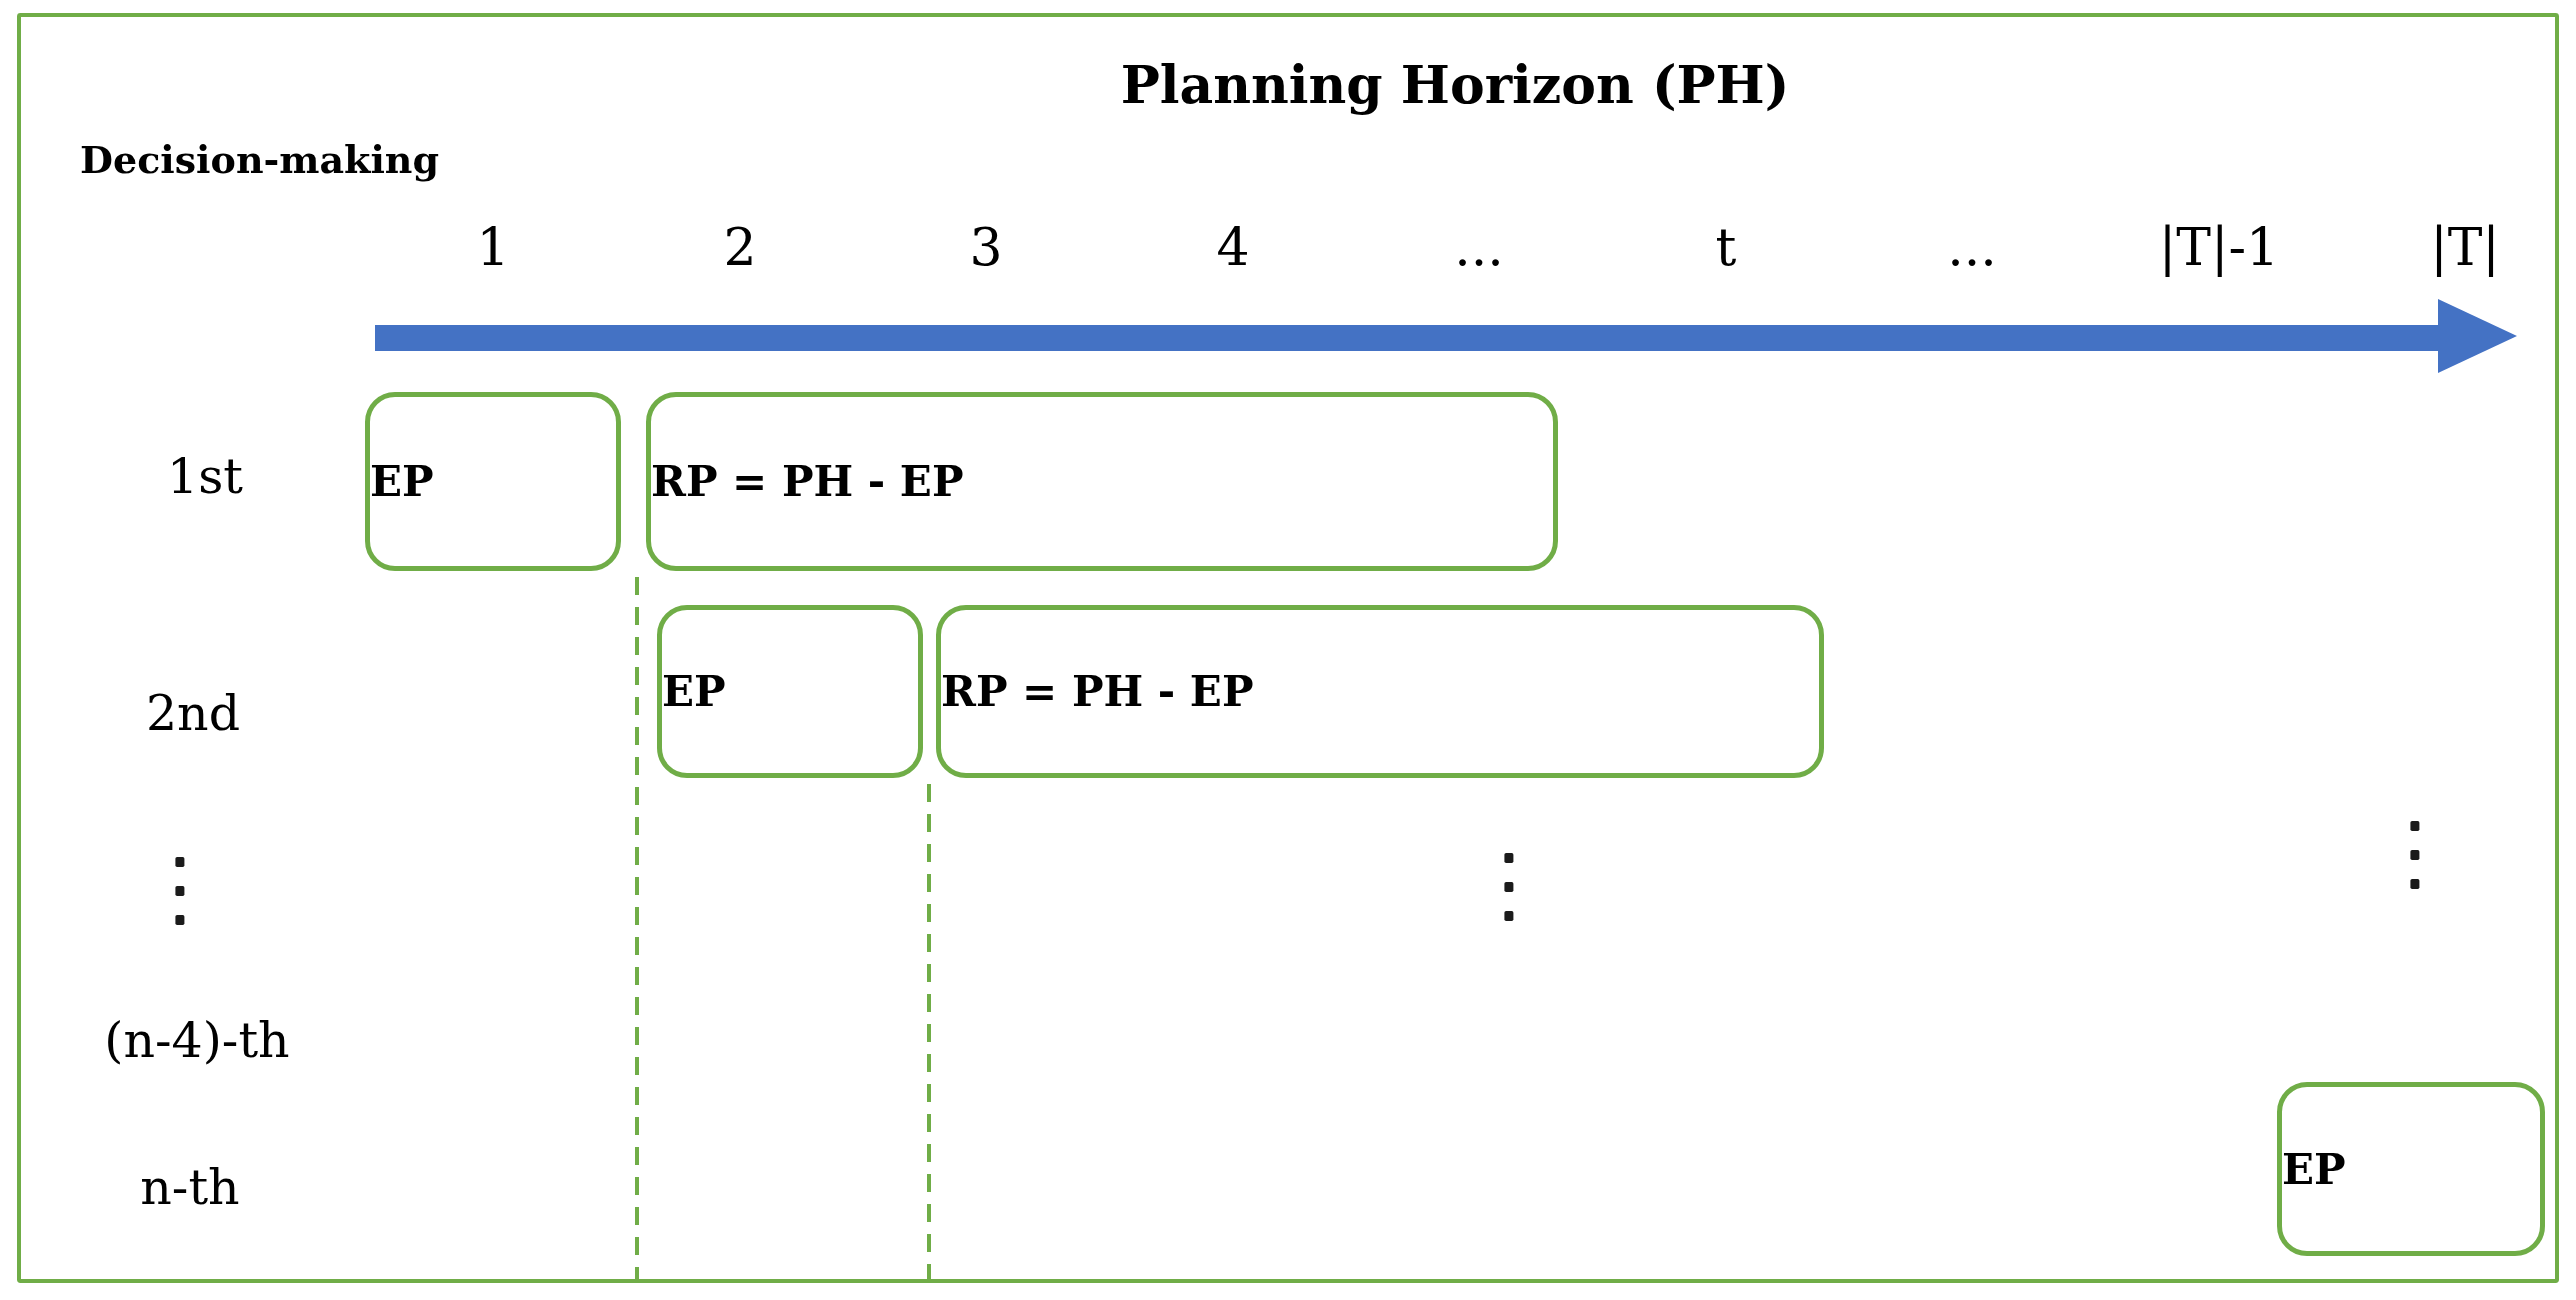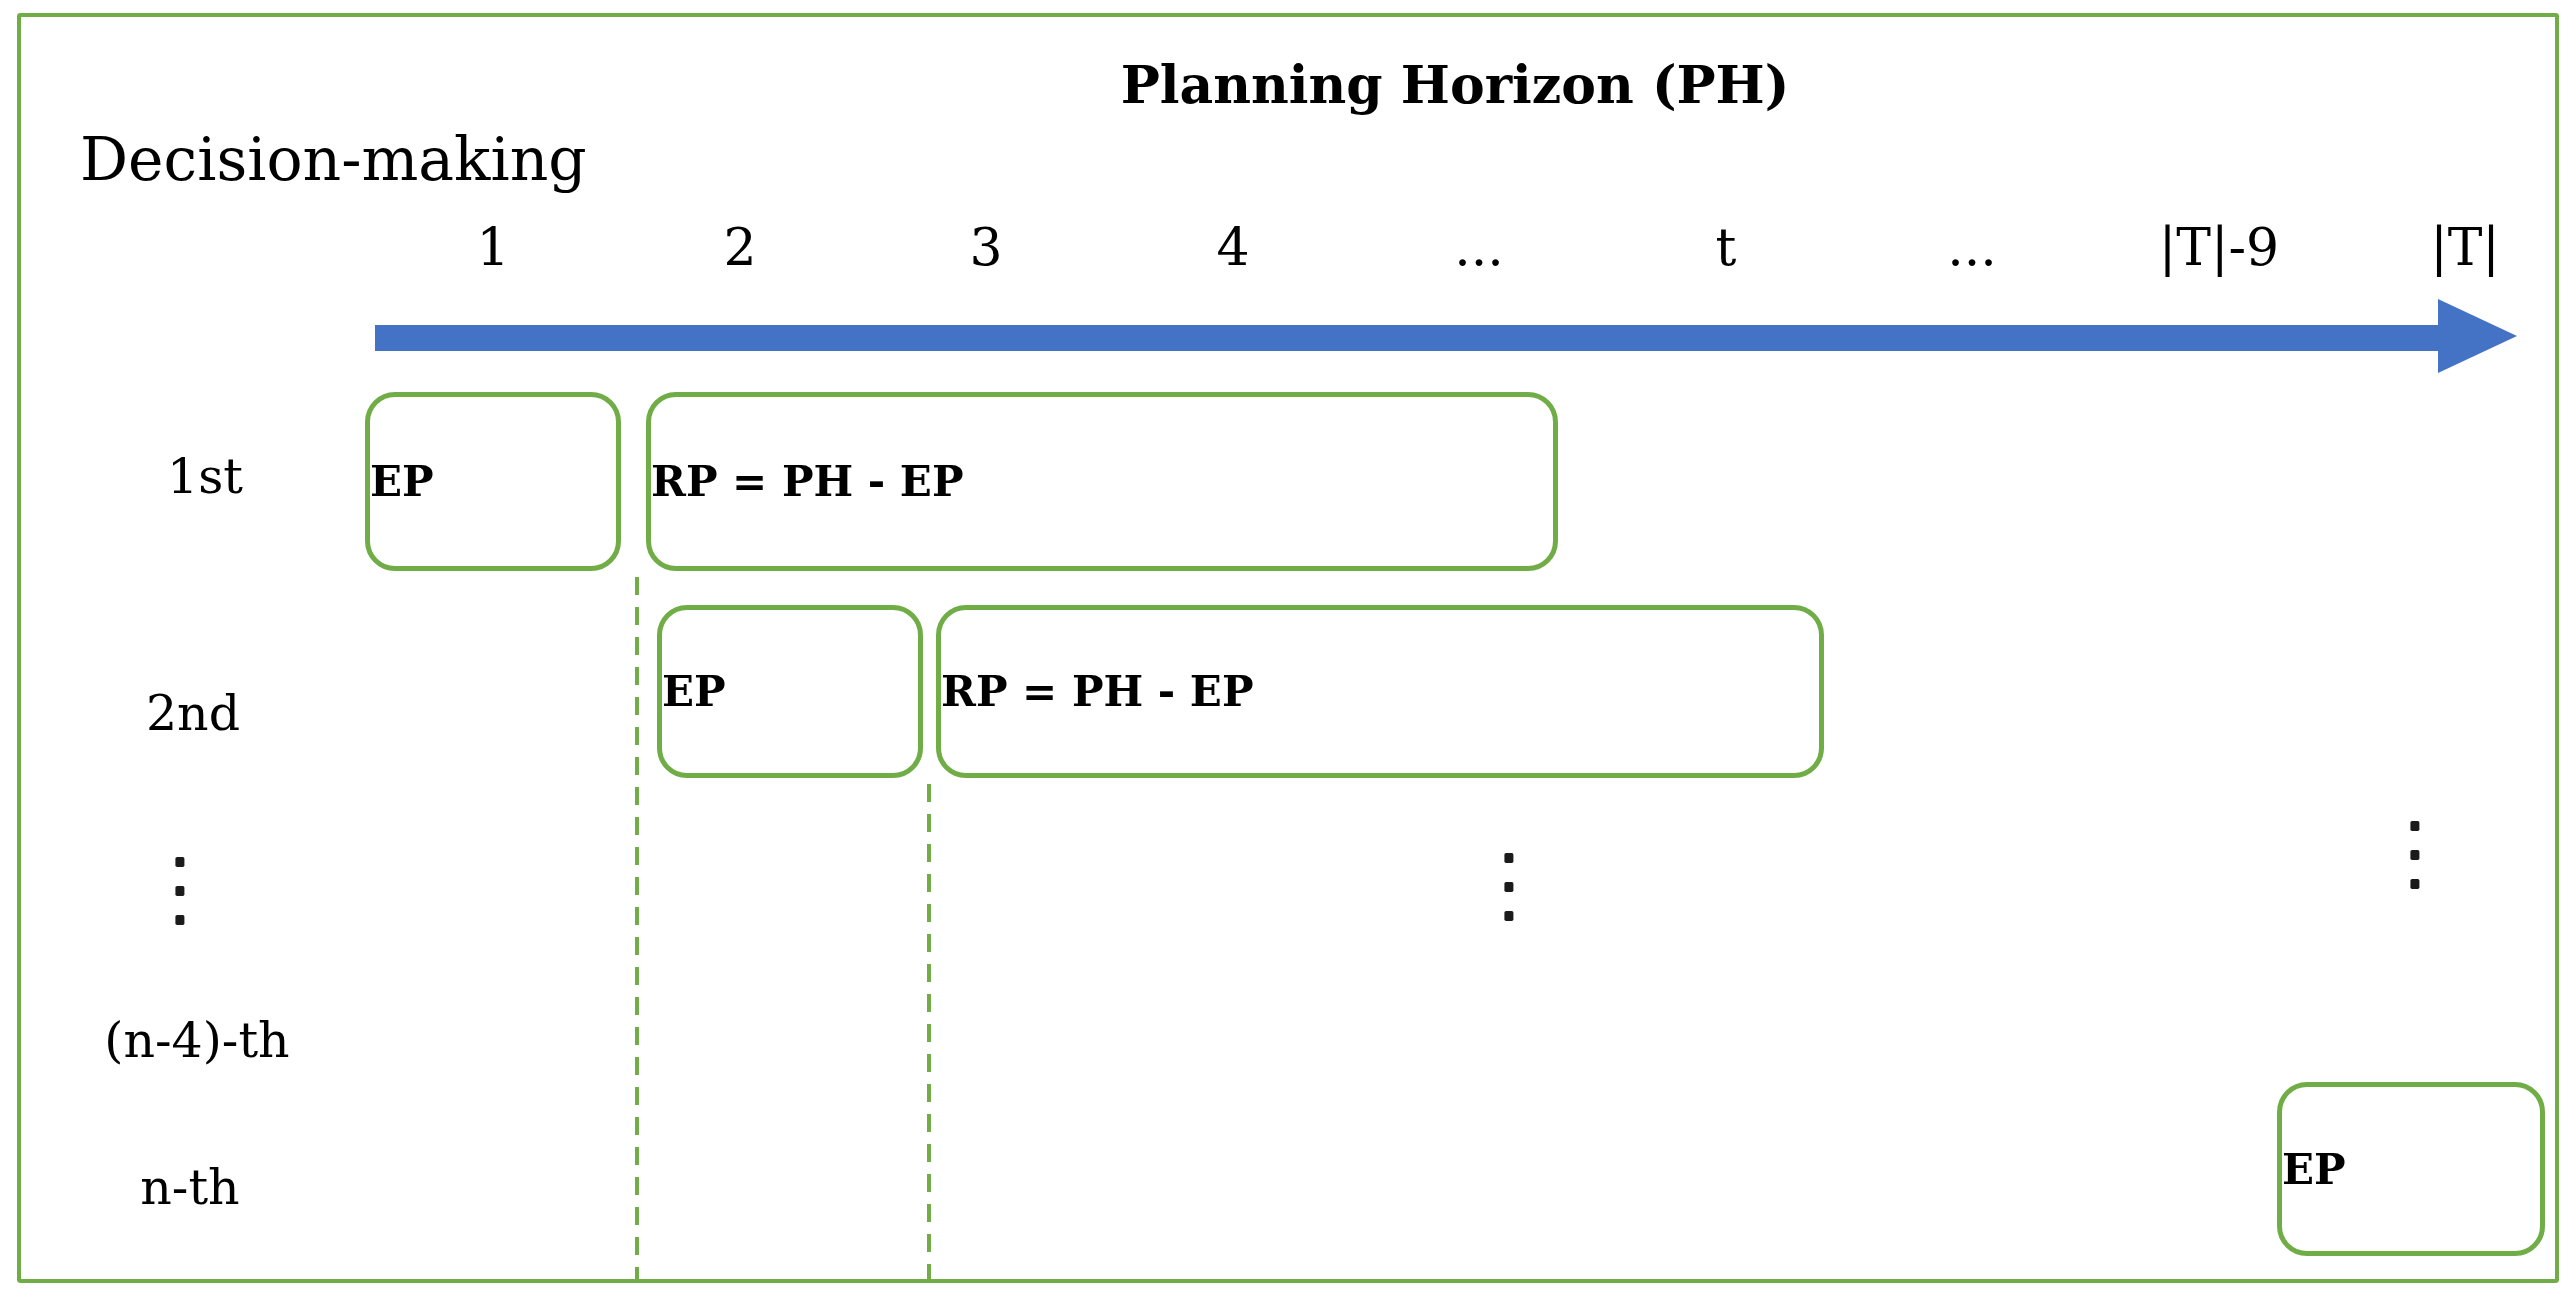--- a/index.html
+++ b/index.html
@@ -24,21 +24,21 @@
     box-sizing:border-box;
     border-radius:3.4px;
   }
   .page-title{
     position:absolute;left:1455px;top:59px;
     transform:translateX(-50%);
     font-size:52px;font-weight:bold;white-space:nowrap;line-height:1;
   }
   .axis-label{
     position:absolute;left:80px;top:126px;
-    font-size:60px;font-weight:normal;line-height:67px;white-space:nowrap;
+    font-size:38px;font-weight:bold;line-height:67px;white-space:nowrap;
   }
   .tick{
     position:absolute;top:216px;
     transform:translateX(-50%);
     font-size:52px;line-height:1.2;white-space:nowrap;
   }
   .arrow-shaft{
     position:absolute;left:375px;top:325px;
     width:2070px;height:26px;
     background:var(--blue);
@@ -95,21 +95,21 @@
     <div>Decision-making</div>
   </div>
 
   <span class="tick" style="left:493px">1</span>
   <span class="tick" style="left:740px">2</span>
   <span class="tick" style="left:986px">3</span>
   <span class="tick" style="left:1233px">4</span>
   <span class="tick" style="left:1479px">...</span>
   <span class="tick" style="left:1726px">t</span>
   <span class="tick" style="left:1972px">...</span>
-  <span class="tick" style="left:2219px">|T|-9</span>
+  <span class="tick" style="left:2219px">|T|-1</span>
   <span class="tick" style="left:2465px">|T|</span>
 
   <div class="arrow-shaft"></div>
   <div class="arrow-head"></div>
 
   <div class="row-label" style="left:205px;top:476px">1st</div>
   <div class="gbox" style="left:365px;top:392px;width:256px;height:179px">
     <span>EP</span>
   </div>
   <div class="gbox" style="left:646px;top:392px;width:912px;height:179px">

